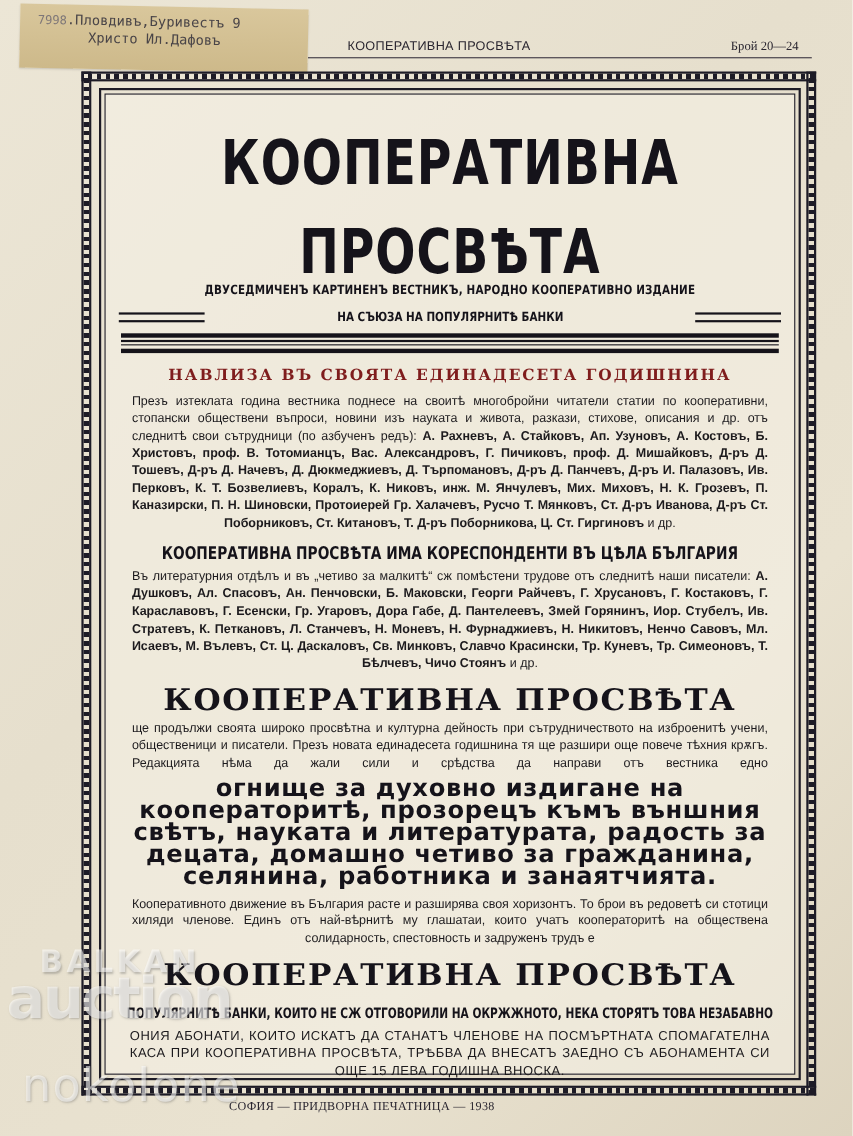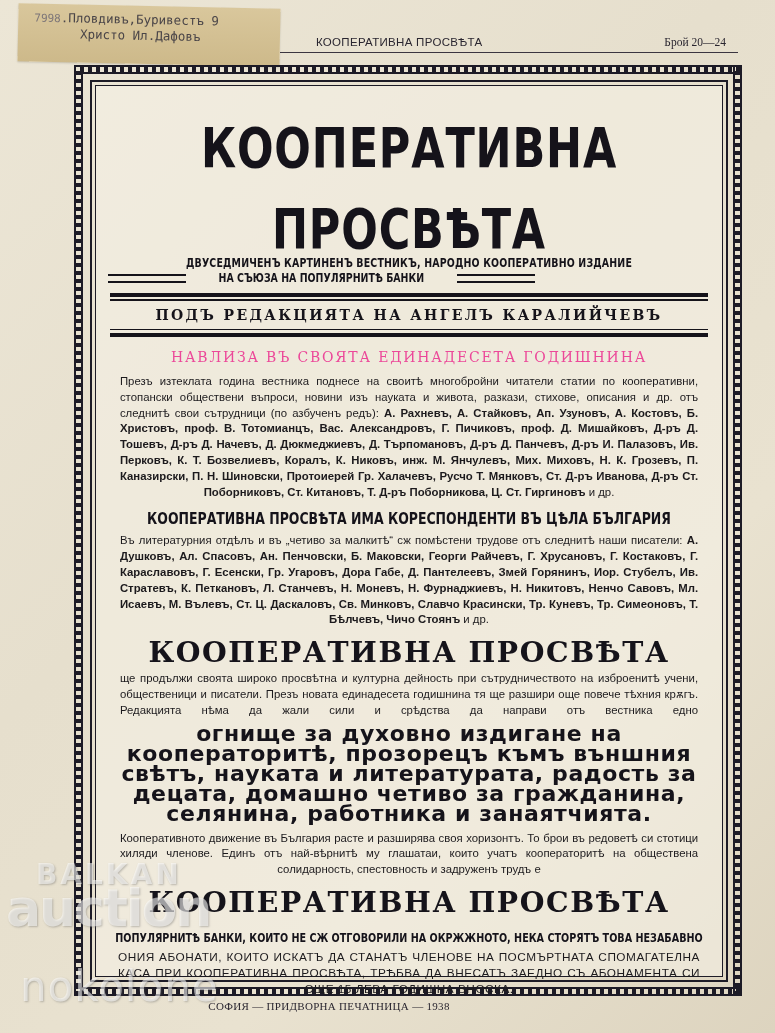--- a/index.html
+++ b/index.html
@@ -52,35 +52,35 @@
   .content { position:absolute; left:108px; top:100px; width:602px; }
   .masthead {
     text-align:center; font-family:"DejaVu Sans", sans-serif; font-weight:bold;
     font-size:50px; line-height:72px; letter-spacing:1px; color:#15131a;
     transform: scaleX(0.86) scaleY(1.12); transform-origin:center top; margin-top:8px;
   }
   .sub1 {
     text-align:center; font-family:"DejaVu Sans", sans-serif; font-weight:bold;
     font-size:11.5px; letter-spacing:0.2px; transform:scaleX(0.82); margin-top:4px; color:#15131a;
   }
-  .sub2-row { display:flex; align-items:center; justify-content:flex-start; gap:10px; margin-top:1px; }
+  .sub2-row { display:flex; align-items:center; justify-content:space-between; gap:10px; margin-top:11px; }
   .sub2-row .dbl { width:78px; height:5px; border-top:2px solid #15131a; border-bottom:2px solid #15131a; }
   .sub2 {
     font-family:"DejaVu Sans", sans-serif; font-weight:bold; font-size:11.5px;
     transform:scaleX(0.82); color:#15131a; white-space:nowrap;
   }
   .thick-rule { height:4px; background:#15131a; margin:0 2px; }
   .thin-rule { height:1.5px; background:#15131a; margin:2px 2px 0; }
   .editor {
     text-align:center; font-family:"DejaVu Serif", serif; font-weight:bold;
     font-size:14px; letter-spacing:2.4px; margin:6px 0 6px; color:#15131a;
   }
   .h-serif {
-    text-align:center; font-family:"DejaVu Serif", serif; font-weight:normal;
-    font-size:14px; letter-spacing:1.8px; color:#ec4899; margin:12px 0 8px;
+    text-align:center; font-family:"DejaVu Serif", serif; font-weight:bold;
+    font-size:14px; letter-spacing:1.8px; color:#7f1d1d; margin:12px 0 8px;
   }
   .h-condensed {
     text-align:center; font-family:"DejaVu Sans", sans-serif; font-weight:bold;
     font-size:16px; color:#15131a; transform:scaleX(0.78); white-space:nowrap; margin:10px -80px 4px;
   }
   .body-p {
     font-family:"Liberation Sans", sans-serif; font-size:11.6px; line-height:15.8px;
     text-align:justify; text-align-last:center; color:#1c1a1d; margin:0 6px;
     transform:scaleX(0.98);
   }
@@ -143,21 +143,20 @@
   <div class="masthead">КООПЕРАТИВНА ПРОСВѢТА</div>
   <div class="sub1">ДВУСЕДМИЧЕНЪ КАРТИНЕНЪ ВЕСТНИКЪ, НАРОДНО КООПЕРАТИВНО ИЗДАНИЕ</div>
   <div class="sub2-row">
     <span class="dbl"></span>
     <span class="sub2">НА СЪЮЗА НА ПОПУЛЯРНИТѢ БАНКИ</span>
     <span class="dbl"></span>
   </div>
   <div style="height:8px"></div>
   <div class="thick-rule"></div>
   <div class="thin-rule"></div>
-  <div class="editor">ПОДЪ РЕДАКЦИЯТА НА АНГЕЛЪ КАРАЛИЙЧЕВЪ</div>
   <div class="thin-rule"></div>
   <div class="thick-rule" style="margin-top:3px"></div>
 
   <div class="h-serif">НАВЛИЗА ВЪ СВОЯТА ЕДИНАДЕСЕТА ГОДИШНИНА</div>
   <p class="body-p"><span>Презъ изтеклата година вестника поднесе на своитѣ многобройни читатели статии по кооперативни, стопански обществени въпроси, новини изъ науката и живота, разкази, стихове, описания и др. отъ следнитѣ свои сътрудници (по азбученъ редъ): </span><b>А. Рахневъ, А. Стайковъ, Ап. Узуновъ, А. Костовъ, Б. Христовъ, проф. В. Тотомианцъ, Вас. Александровъ, Г. Пичиковъ, проф. Д. Мишайковъ, Д-ръ Д. Тошевъ, Д-ръ Д. Начевъ, Д. Дюкмеджиевъ, Д. Търпомановъ, Д-ръ Д. Панчевъ, Д-ръ И. Палазовъ, Ив. Перковъ, К. Т. Бозвелиевъ, Коралъ, К. Никовъ, инж. М. Янчулевъ, Мих. Миховъ, Н. К. Грозевъ, П. Каназирски, П. Н. Шиновски, Протоиерей Гр. Халачевъ, Русчо Т. Мянковъ, Ст. Д-ръ Иванова, Д-ръ Ст. Поборниковъ, Ст. Китановъ, Т. Д-ръ Поборникова, Ц. Ст. Гиргиновъ</b><span> и др.</span></p>
 
   <div class="h-condensed">КООПЕРАТИВНА ПРОСВѢТА ИМА КОРЕСПОНДЕНТИ ВЪ ЦѢЛА БЪЛГАРИЯ</div>
   <p class="body-p"><span>Въ литературния отдѣлъ и въ „четиво за малкитѣ“ сж помѣстени трудове отъ следнитѣ наши писатели: </span><b>А. Душковъ, Ал. Спасовъ, Ан. Пенчовски, Б. Маковски, Георги Райчевъ, Г. Хрусановъ, Г. Костаковъ, Г. Караславовъ, Г. Есенски, Гр. Угаровъ, Дора Габе, Д. Пантелеевъ, Змей Горянинъ, Иор. Стубелъ, Ив. Стратевъ, К. Петкановъ, Л. Станчевъ, Н. Моневъ, Н. Фурнаджиевъ, Н. Никитовъ, Нeнчо Савовъ, Мл. Исаевъ, М. Вълевъ, Ст. Ц. Даскаловъ, Св. Минковъ, Славчо Красински, Тр. Куневъ, Тр. Симеоновъ, Т. Бѣлчевъ, Чичо Стоянъ</b><span> и др.</span></p>
 
   <div class="big-title">КООПЕРАТИВНА ПРОСВѢТА</div>

